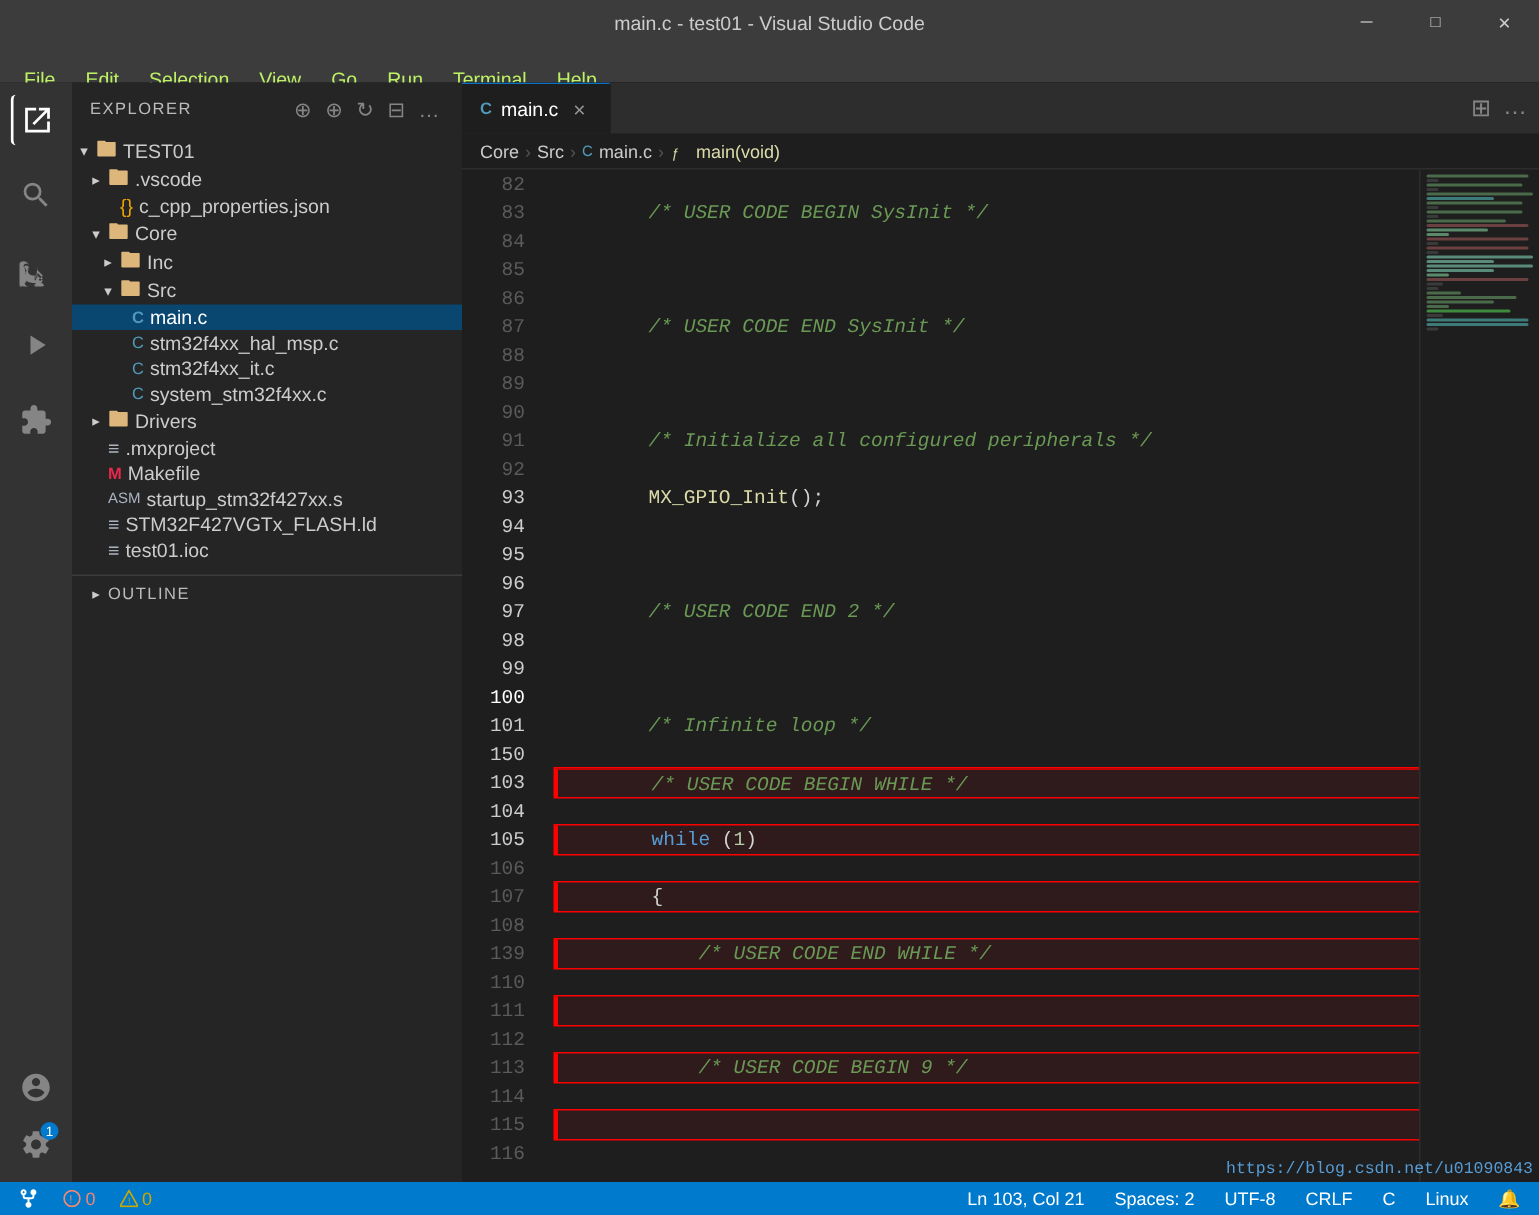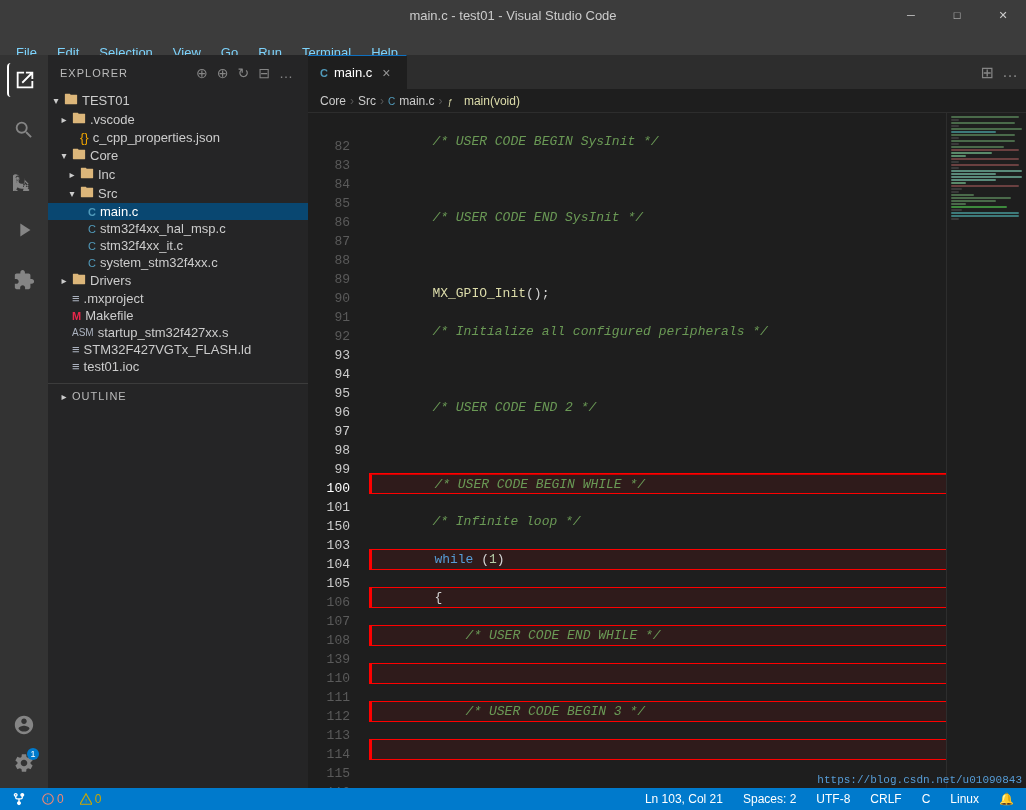--- a/index.html
+++ b/index.html
@@ -50,21 +50,21 @@
       display: flex;
       align-items: center;
       padding: 0 8px;
       gap: 4px;
     }
     .menu-item {
       padding: 2px 8px;
       cursor: pointer;
       border-radius: 3px;
       font-size: 13px;
-      color: #7dd3fc;
+      color: #bef264;
       margin-top: 19px;
     }
 
     
     #main-layout {
       display: flex;
       height: calc(810px - 30px - 25px - 22px);
     }
 
     
@@ -217,21 +217,20 @@
       min-width: 50px;
       padding: 0 8px;
       text-align: right;
       color: #5a5a5a;
       font-family: 'Courier New', monospace;
       font-size: 13px;
       line-height: 19px;
       background: #1e1e1e;
       user-select: none;
       padding-top: 0;
-      margin-top: 24px;
     }
     #code-content {
       flex: 1;
       font-family: 'Courier New', monospace;
       font-size: 13px;
       line-height: 19px;
       color: #d4d4d4;
       padding-left: 12px;
       white-space: pre;
       padding-top: 0;
@@ -610,32 +609,32 @@
           <div>113</div>
           <div>114</div>
           <div>115</div>
         <div>116</div>
       </div>
       <div id="code-content">
 <span class="code-line"><span class="cm">        /* USER CODE BEGIN SysInit */</span></span>
 <span class="code-line"></span>
 <span class="code-line"><span class="cm">        /* USER CODE END SysInit */</span></span>
 <span class="code-line"></span>
+<span class="code-line"><span class="cm">        /* Initialize all configured peripherals */</span></span>
 <span class="code-line"><span class="fn">        MX_GPIO_Init</span><span class="punc">();</span></span>
-<span class="code-line"><span class="cm">        /* Initialize all configured peripherals */</span></span>
 <span class="code-line"></span>
 <span class="code-line"><span class="cm">        /* USER CODE END 2 */</span></span>
 <span class="code-line"></span>
+<span class="code-line"><span class="cm">        /* Infinite loop */</span></span>
 <span class="code-line line-highlighted region-start"><span class="cm">        /* USER CODE BEGIN WHILE */</span></span>
-<span class="code-line"><span class="cm">        /* Infinite loop */</span></span>
 <span class="code-line line-highlighted"><span class="kw">        while </span><span class="punc">(</span><span class="num">1</span><span class="punc">)</span></span>
 <span class="code-line line-highlighted"><span class="punc">        {</span></span>
 <span class="code-line line-highlighted"><span class="cm">            /* USER CODE END WHILE */</span></span>
 <span class="code-line line-highlighted"></span>
-<span class="code-line line-highlighted"><span class="cm">            /* USER CODE BEGIN 3 */</span></span>
+<span class="code-line line-highlighted"><span class="cm">            /* USER CODE BEGIN 9 */</span></span>
 <span class="code-line line-highlighted"></span>
 
 
 
 
 
 
 
 
 

